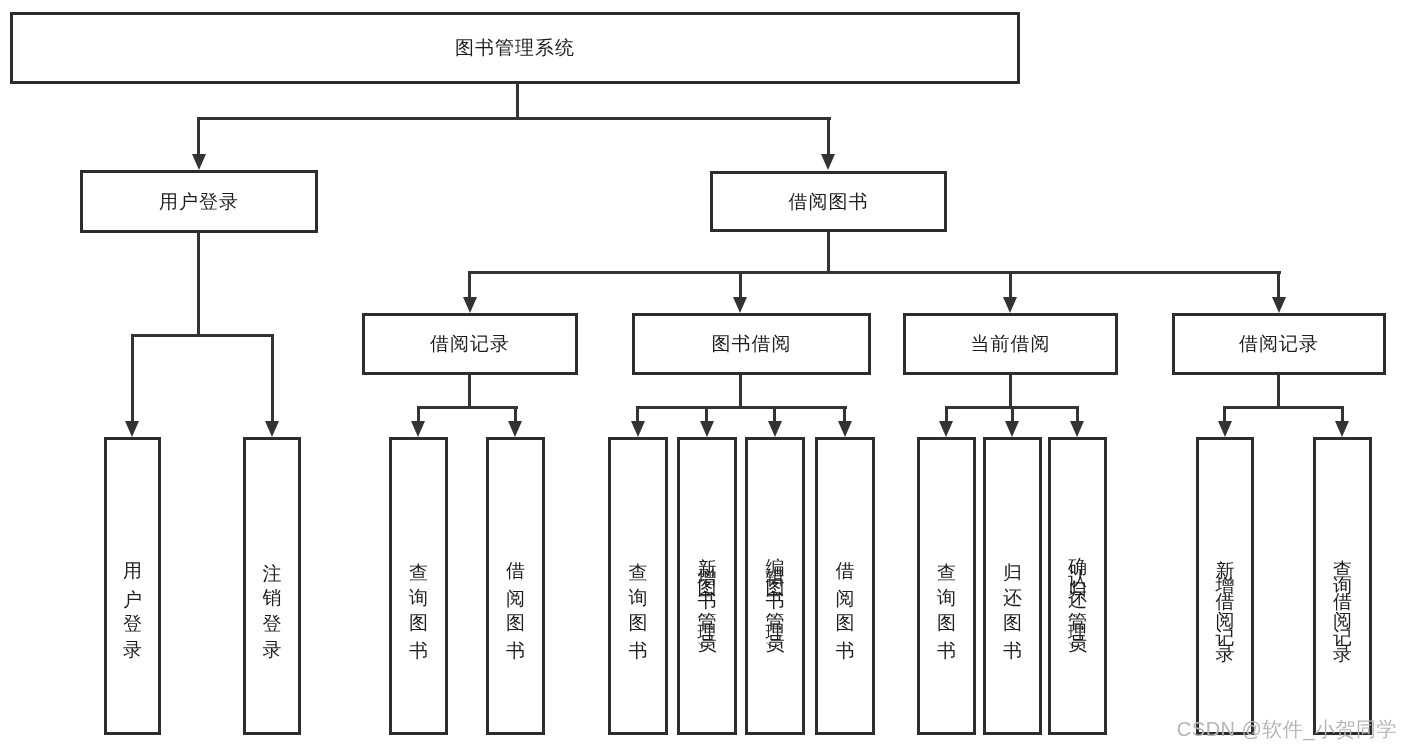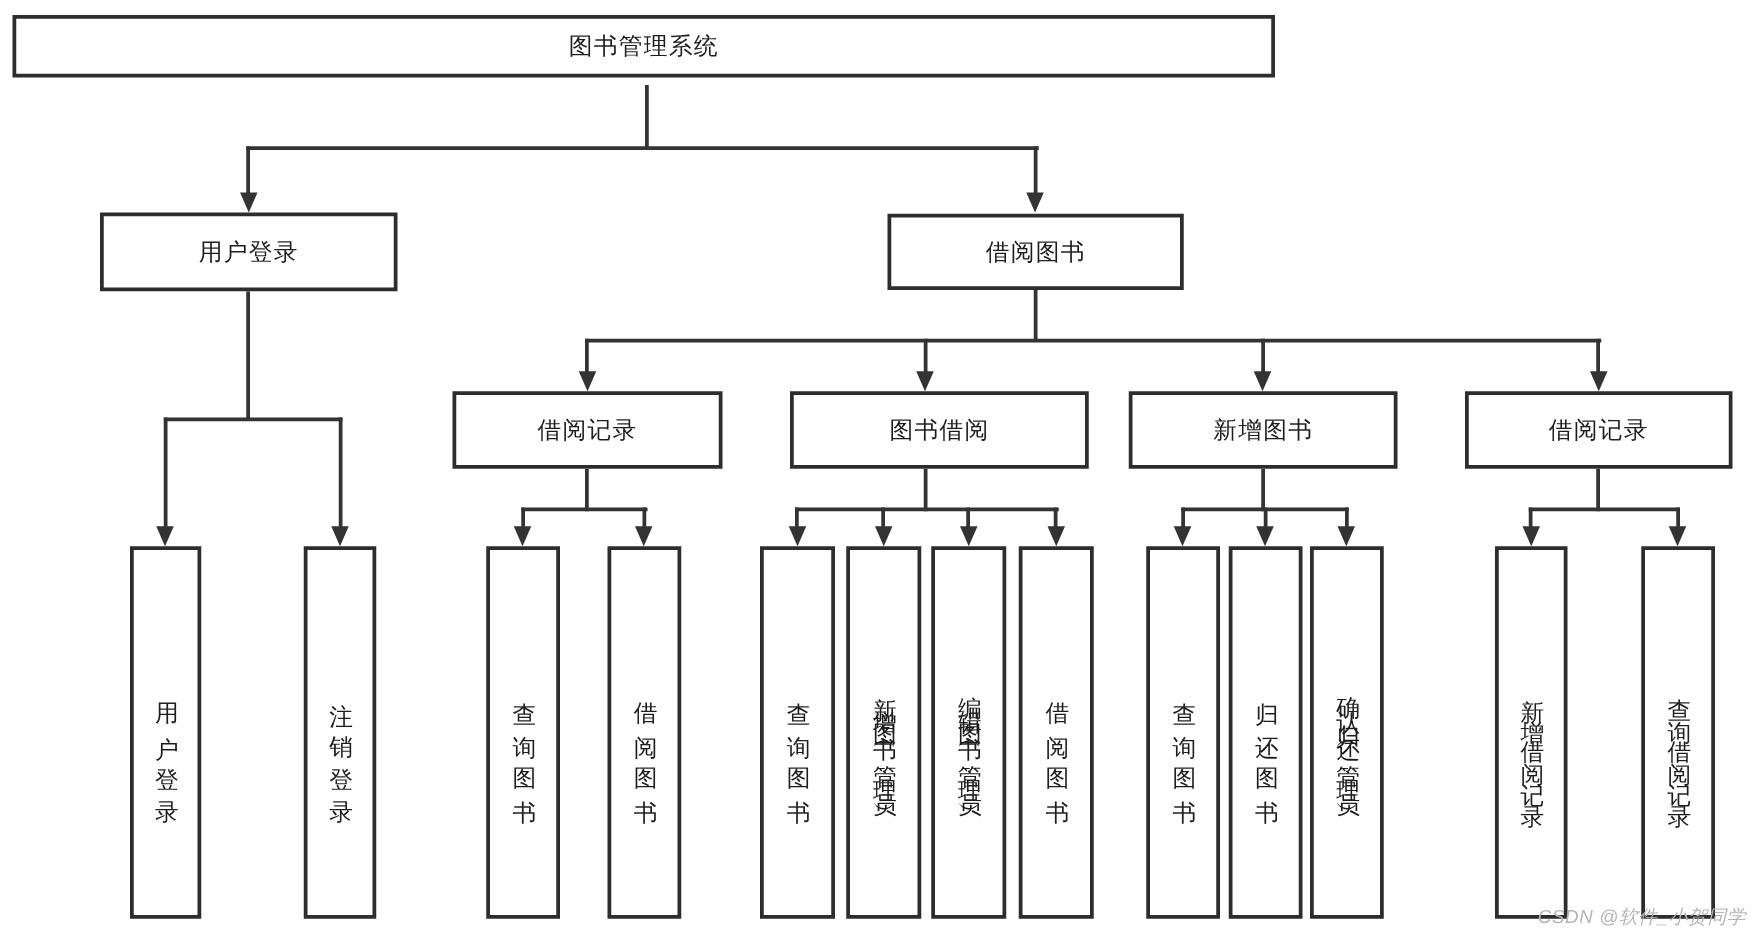--- a/index.html
+++ b/index.html
@@ -48,51 +48,50 @@
   .hline{position:absolute;height:3px;background:var(--line);z-index:1;}
   .arrow{
     position:absolute;width:0;height:0;z-index:1;
     border-left:7px solid transparent;
     border-right:7px solid transparent;
     border-top:16px solid var(--line);
   }
   .watermark{
     position:absolute;
     right:8px;bottom:4px;
-    font-size:15px;
+    font-size:20px;
     color:var(--watermark);
     z-index:5;
     letter-spacing:0.5px;
-    font-style:italic;
   }
 </style>
 </head>
 <body>
 
 <div id="canvas">
 
-  <div class="box" style="left:10px;top:12px;width:1010px;height:50px">
+  <div class="box" style="left:10px;top:12px;width:1010px;height:72px">
     <span>图书管理系统</span>
   </div>
 
   <div class="box" style="left:80px;top:170px;width:238px;height:63px">
     <span>用户登录</span>
   </div>
   <div class="box" style="left:710px;top:171px;width:237px;height:61px">
     <span>借阅图书</span>
   </div>
 
   <div class="box" style="left:362px;top:313px;width:216px;height:62px">
     <span>借阅记录</span>
   </div>
   <div class="box" style="left:632px;top:313px;width:239px;height:62px">
     <span>图书借阅</span>
   </div>
   <div class="box" style="left:903px;top:313px;width:215px;height:62px">
-    <span>新增图书</span>
+    <span>当前借阅</span>
   </div>
   <div class="box" style="left:1172px;top:313px;width:214px;height:62px">
     <span>借阅记录</span>
   </div>
 
   <div class="leaf" style="left:104px;width:57px">
     <span class="vlabel" style="letter-spacing: 26px; margin-bottom: -26px;">用户登录</span>
   </div>
   <div class="leaf" style="left:243px;width:58px">
     <span class="vlabel" style="letter-spacing: 26px; margin-bottom: -26px;">注销登录</span>

